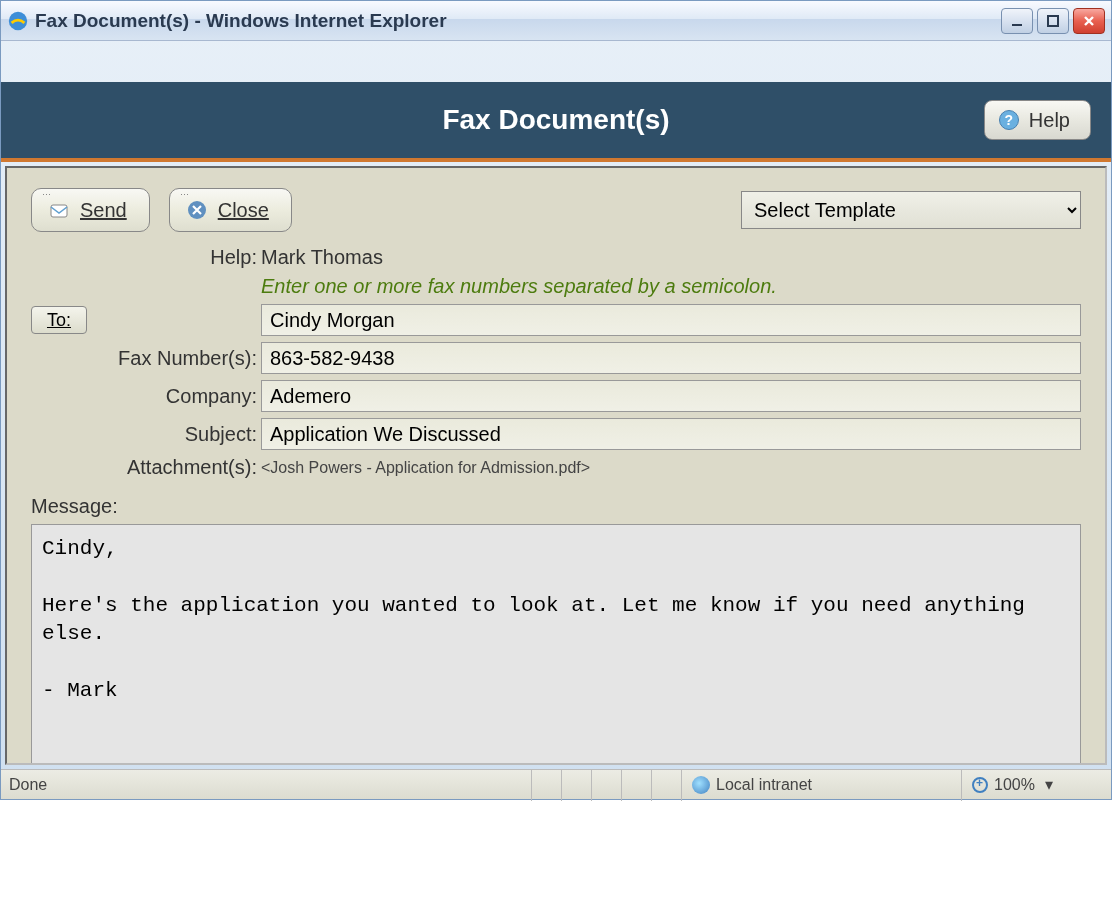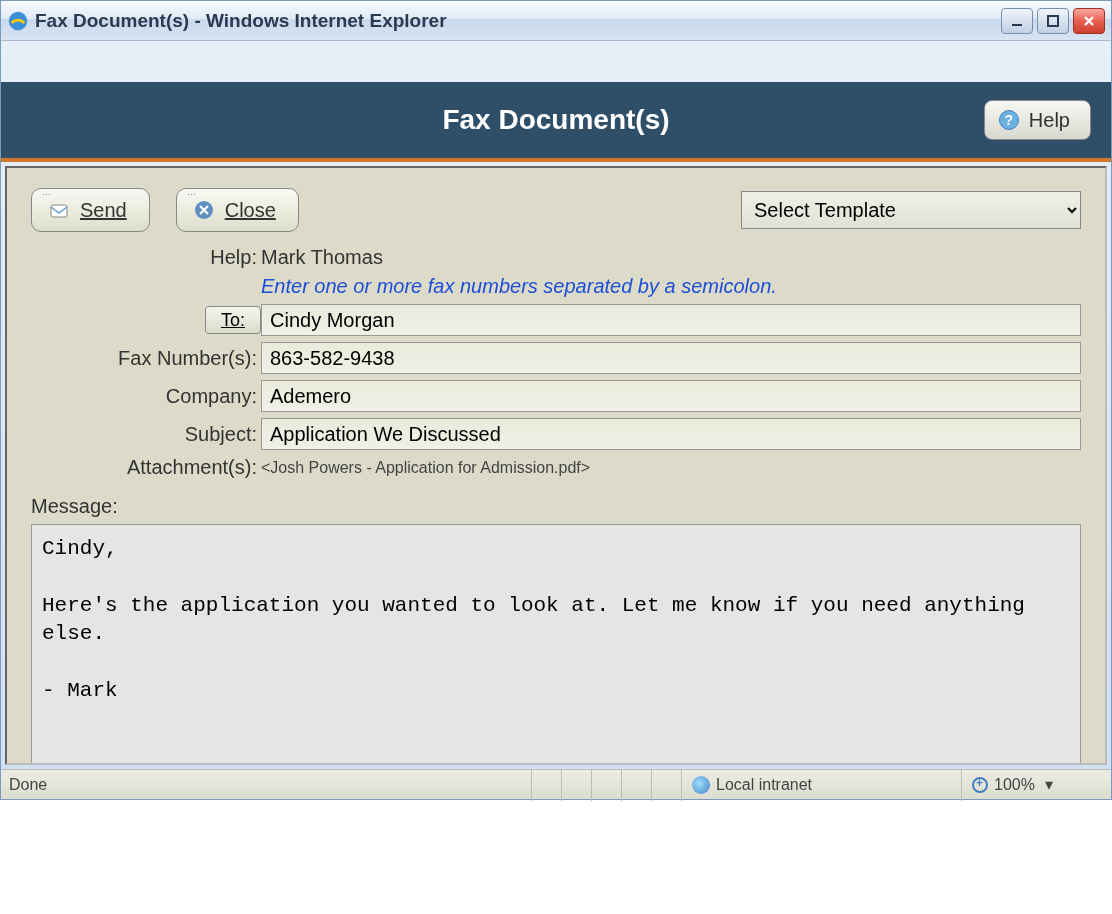--- a/index.html
+++ b/index.html
@@ -93,21 +93,21 @@
       flex: 1;
       background: #dcdac9;
       border: 2px inset #bbb;
       margin: 4px;
       padding: 20px 24px;
       overflow: auto;
     }
     .toolbar-row {
       display: flex;
       align-items: center;
-      gap: 26px;
+      gap: 19px;
       margin-bottom: 14px;
       justify-content: center;
     }
     .action-btn {
       height: 44px;
       padding: 0 22px 0 16px;
       background: linear-gradient(to bottom, #f8f8f4 0%, #ececde 50%, #dedecf 100%);
       border: 1px solid #888;
       border-radius: 10px;
       display: flex; align-items: center; gap: 10px;
@@ -156,22 +156,22 @@
     .form-section .lbl { text-align: right; padding-right: 4px; }
     .form-section .val input {
       width: 100%;
       height: 32px;
       font-size: 20px;
       padding: 2px 8px;
       background: linear-gradient(to bottom, #eaeadc 0%, #f0f0e6 100%);
       border: 1px solid #999;
     }
     .form-section .from-val { color: #333; }
-    .form-section .hint { font-style: italic; color: #1d4ed8; grid-column: 2; padding-left: 40px; }
-    .to-cell { display: flex; align-items: center; justify-content: flex-end; }
+    .form-section .hint { font-style: italic; color: #4d7c0f; grid-column: 2; padding-left: 40px; }
+    .to-cell { display: flex; align-items: center; }
     .attach-val { color: #444; font-size: 16px; }
     .message-label {
       font-size: 20px;
       color: #333;
       margin-top: 16px;
       margin-bottom: 6px;
     }
     .message-box {
       width: 100%;
       height: 280px;

